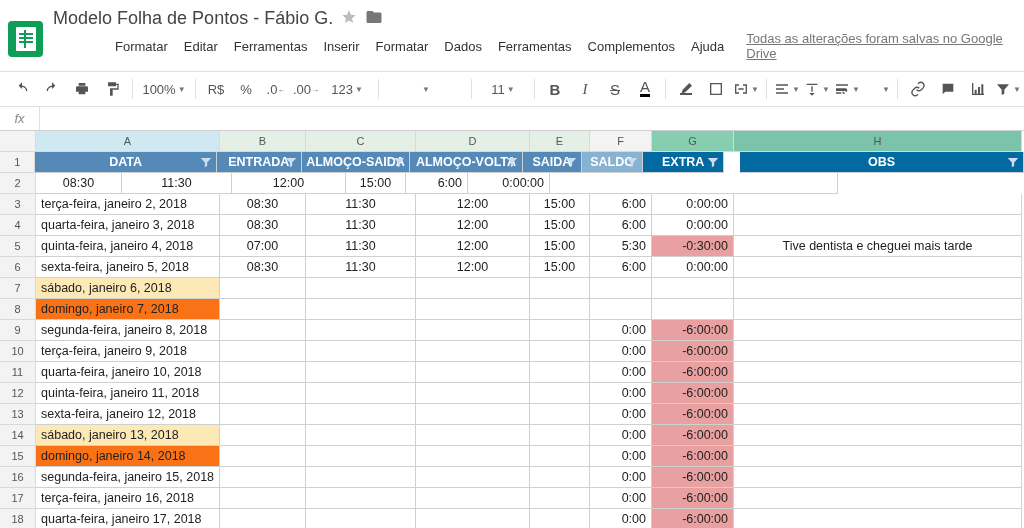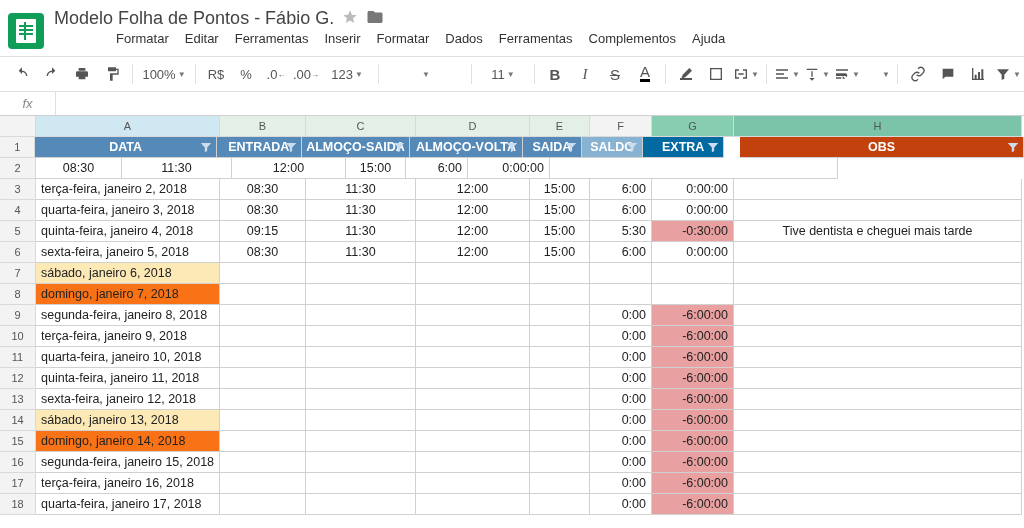--- a/index.html
+++ b/index.html
@@ -19,36 +19,36 @@
   .tool { display: flex; align-items: center; justify-content: center; min-width: 28px; height: 28px; color: #555; font-size: 13px; cursor: pointer; text-align: right; }
   .tool.w { min-width: 50px; }
   .tool.sep { border-right: 1px solid #e0e0e0; width: 1px; min-width: 1px; margin: 0 4px; height: 20px; padding: 0; }
   .tool svg { width: 16px; height: 16px; fill: #555; }
   .caret { font-size: 8px; margin-left: 2px; color: #777; }
   .bold { font-weight: bold; font-size: 15px; }
   .italic { font-style: italic; font-family: Georgia, serif; font-size: 15px; }
   .strike { text-decoration: line-through; font-size: 15px; }
   .underA { font-size: 15px; border-bottom: 3px solid #000; line-height: 12px; padding-bottom:1px; }
   .formula-bar { display: flex; align-items: center; height: 24px; border-bottom: 1px solid #d0d0d0; }
-  .fx { font-style: italic; color: #888; width: 56px; text-align: center; font-size: 13px; border-right: 1px solid #e0e0e0; height: 100%; display:flex; align-items:center; justify-content:center; }
+  .fx { font-style: italic; color: #888; width: 40px; text-align: center; font-size: 13px; border-right: 1px solid #e0e0e0; height: 100%; display:flex; align-items:center; justify-content:center; }
   .fx-input { flex: 1; border: none; outline: none; padding: 0 6px; font-size: 13px; height: 100%; }
   .grid { display: flex; flex-direction: column; width: 1024px; }
   .row { display: flex; height: 21px; }
   .row.head { height: 21px; }
   .hdr { background: #f3f3f3; border: 1px solid #d9d9d9; border-top: none; border-left: none; display: flex; align-items: center; justify-content: center; font-size: 11px; color: #555; }
   .rownum { background: #f3f3f3; border: 1px solid #d9d9d9; border-top: none; border-left: none; width: 36px; display: flex; align-items: center; justify-content: center; font-size: 11px; color: #555; }
   .cell { border: 1px solid #d0d0d0; border-top: none; border-left: none; padding: 0 5px; display: flex; align-items: center; font-size: 12.5px; overflow: hidden; white-space: nowrap; }
   .cell.center { justify-content: center; }
   .cell.right { justify-content: flex-end; }
   .th { background: #5489b8; color: #fff; font-weight: bold; justify-content: center; position: relative; }
   .th .fbtn { position: absolute; right: 3px; top: 3px; width: 14px; height: 14px; }
   .th .fbtn svg { width: 14px; height: 14px; fill: #cde; }
   .th.f { background: #87b2d1; }
   .th.g { background: #0369a1; }
-  .th.h { background: #c2410c; margin-left: 16px; }
+  .th.h { background: #0369a1; margin-left: 16px; }
   .corner { width: 36px; background: #f3f3f3; border: 1px solid #d9d9d9; border-top: none; border-left: none; }
   
   .cA { width: 184px; } .cB { width: 86px; } .cC { width: 110px; } .cD { width: 114px; }
   .cE { width: 60px; } .cF { width: 62px; } .cG { width: 82px; } .cH { width: 288px; }
   .hA { background: #d0e8f2; } .hB { background: #e4f0e5; } .hC { background: #e4f0e5; }
   .hD { background: #e4f0e5; } .hE { background: #e4f0e5; } .hF { background: #f3f3f3; }
   .hG { background: #87ceb0; } .hH { background: #7cc4a9; }
   .weekend { background: #fce9b6; }
   .sunday { background: #f97316; }
   .neg { background: #e8a0a0; }
@@ -73,20 +73,21 @@
     <div class="menubar">
       <span>Formatar</span>
       <span>Editar</span>
       <span>Ferramentas</span>
       <span>Inserir</span>
       <span>Formatar</span>
       <span>Dados</span>
       <span>Ferramentas</span>
       <span>Complementos</span>
       <span>Ajuda</span>
+      <span class="save-status">Todas as alterações foram salvas no Google Drive</span>
     </div>
   </div>
 </div>
 
 <div class="toolbar">
   <div class="tool">
       <svg viewBox="0 0 24 24">
         <path d="M12 5V2L7 7l5 5V9c3 0 6 2 6 6h2c0-5-4-8-8-8z"></path>
       </svg>
     </div>
@@ -306,21 +307,21 @@
         <div class="cell center cC">11:30</div>
         <div class="cell center cD">12:00</div>
         <div class="cell center cE">15:00</div>
         <div class="cell right cF">6:00</div>
         <div class="cell right cG">0:00:00</div>
         <div class="cell center cH"></div>
       </div>
       <div class="row">
         <div class="rownum">5</div>
         <div class="cell cA ">quinta-feira, janeiro 4, 2018</div>
-        <div class="cell center cB">09:15</div>
+        <div class="cell center cB">07:00</div>
         <div class="cell center cC">11:30</div>
         <div class="cell center cD">12:00</div>
         <div class="cell center cE">15:00</div>
         <div class="cell right cF">5:30</div>
         <div class="cell right cG neg">-0:30:00</div>
         <div class="cell center cH">Tive dentista e cheguei mais tarde</div>
       </div>
       <div class="row">
         <div class="rownum">6</div>
         <div class="cell cA ">sexta-feira, janeiro 5, 2018</div>

